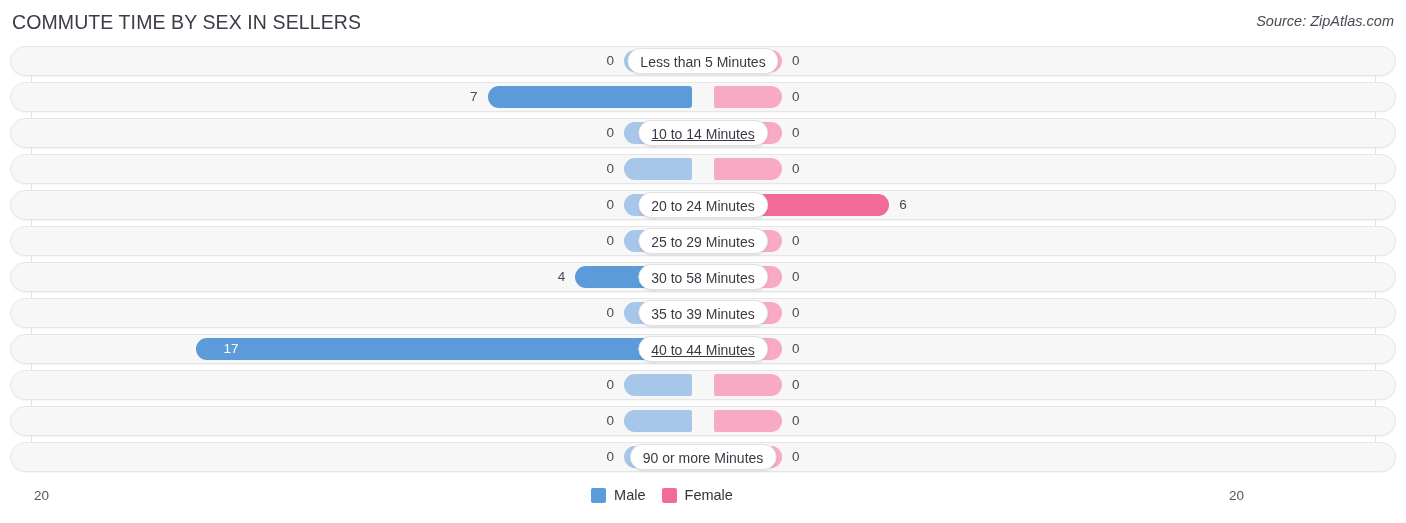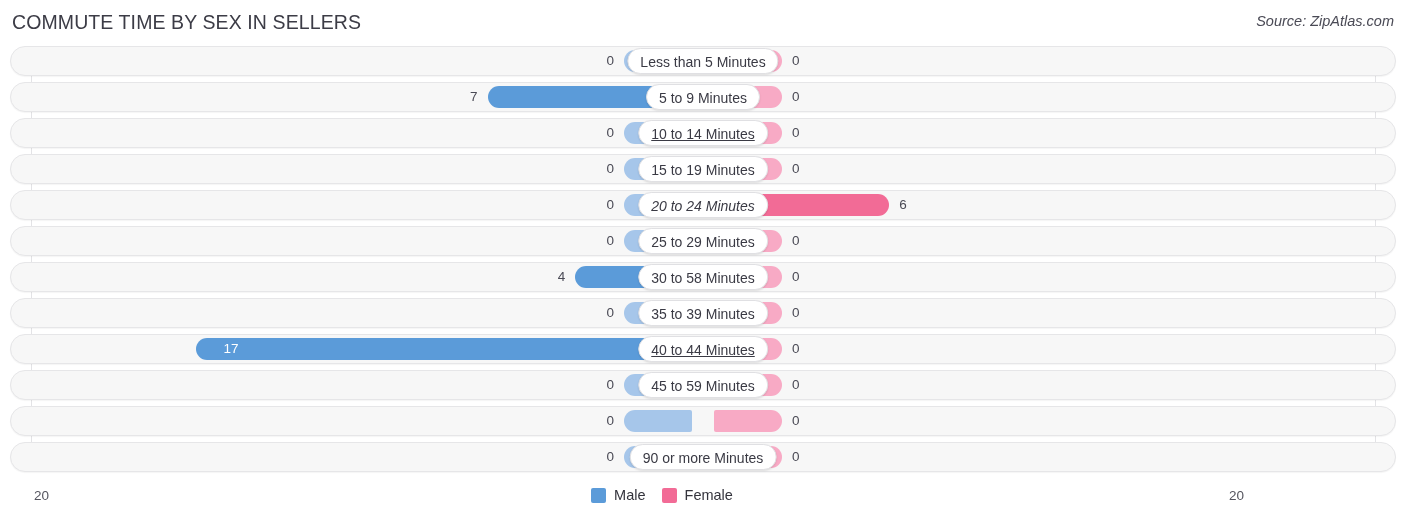--- a/index.html
+++ b/index.html
@@ -208,48 +208,46 @@
           <div class="val right" style="left: 781px; width: 60px;">0</div>
           <div class="cat-pill" style="left: 692px;">Less than 5 Minutes</div>
         </div>
       </div>
       <div class="row">
         <div class="row-inner">
           <div class="bar male filled" style="left: 476.6px; width: 204.4px;"></div>
           <div class="val left" style="left: 406.6px; width: 60px;">7</div>
           <div class="bar female" style="left: 703px; width: 68px;"></div>
           <div class="val right" style="left: 781px; width: 60px;">0</div>
-          <div class="cat-pill" style="left: 692px;">5 to 9 Minutes</div>
         </div>
       </div>
       <div class="row">
         <div class="row-inner">
           <div class="bar male" style="left: 613px; width: 68px;"></div>
           <div class="val left" style="left: 543px; width: 60px;">0</div>
           <div class="bar female" style="left: 703px; width: 68px;"></div>
           <div class="val right" style="left: 781px; width: 60px;">0</div>
           <div class="cat-pill" style="left: 692px; text-decoration: underline;">10 to 14 Minutes</div>
         </div>
       </div>
       <div class="row">
         <div class="row-inner">
           <div class="bar male" style="left: 613px; width: 68px;"></div>
           <div class="val left" style="left: 543px; width: 60px;">0</div>
           <div class="bar female" style="left: 703px; width: 68px;"></div>
           <div class="val right" style="left: 781px; width: 60px;">0</div>
-          <div class="cat-pill" style="left: 692px;">15 to 19 Minutes</div>
         </div>
       </div>
       <div class="row">
         <div class="row-inner">
           <div class="bar male" style="left: 613px; width: 68px;"></div>
           <div class="val left" style="left: 543px; width: 60px;">0</div>
           <div class="bar female filled" style="left: 703px; width: 175.2px;"></div>
           <div class="val right" style="left: 888.2px; width: 60px;">6</div>
-          <div class="cat-pill" style="left: 692px; font-style: italic;">20 to 24 Minutes</div>
+          <div class="cat-pill" style="left: 692px;">20 to 24 Minutes</div>
         </div>
       </div>
       <div class="row">
         <div class="row-inner">
           <div class="bar male" style="left: 613px; width: 68px;"></div>
           <div class="val left" style="left: 543px; width: 60px;">0</div>
           <div class="bar female" style="left: 703px; width: 68px;"></div>
           <div class="val right" style="left: 781px; width: 60px;">0</div>
           <div class="cat-pill" style="left: 692px;">25 to 29 Minutes</div>
         </div>
@@ -280,21 +278,20 @@
           <div class="val right" style="left: 781px; width: 60px;">0</div>
           <div class="cat-pill" style="left: 692px; text-decoration: underline;">40 to 44 Minutes</div>
         </div>
       </div>
       <div class="row">
         <div class="row-inner">
           <div class="bar male" style="left: 613px; width: 68px;"></div>
           <div class="val left" style="left: 543px; width: 60px;">0</div>
           <div class="bar female" style="left: 703px; width: 68px;"></div>
           <div class="val right" style="left: 781px; width: 60px;">0</div>
-          <div class="cat-pill" style="left: 692px;">45 to 59 Minutes</div>
         </div>
       </div>
       <div class="row">
         <div class="row-inner">
           <div class="bar male" style="left: 613px; width: 68px;"></div>
           <div class="val left" style="left: 543px; width: 60px;">0</div>
           <div class="bar female" style="left: 703px; width: 68px;"></div>
           <div class="val right" style="left: 781px; width: 60px;">0</div>
         </div>
       </div>

